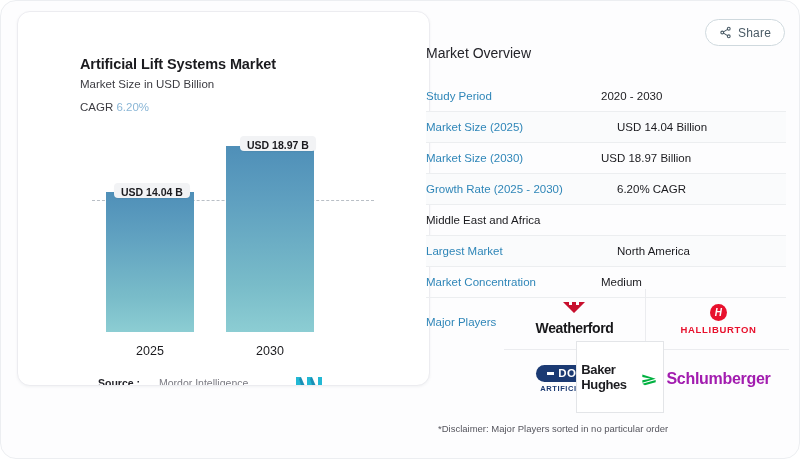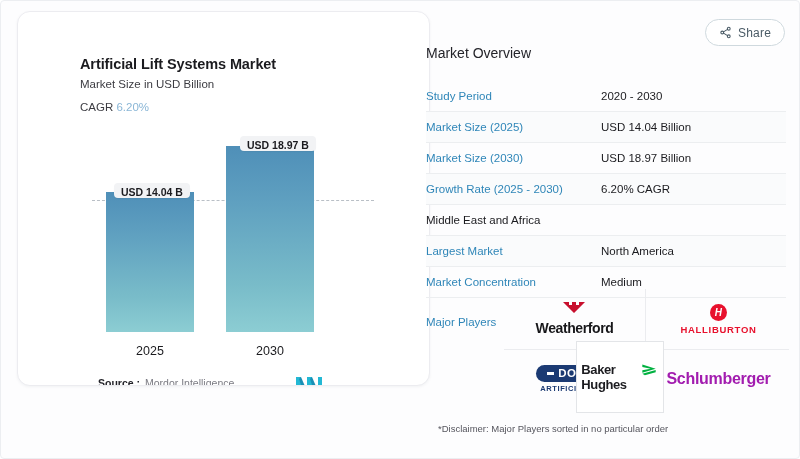--- a/index.html
+++ b/index.html
@@ -6,21 +6,21 @@
   html, body {
     width: 800px; height: 459px;
     background: #ffffff;
     font-family: "Liberation Sans", sans-serif;
     overflow: hidden;
   }
   #root {
     position: relative;
     width: 800px; height: 459px;
     background: #fdfdfe;
-    border-radius: 4px;
+    border-radius: 16px;
     border: 1px solid #eceef1;
     overflow: hidden;
   }
 
   
   .share-btn {
     position: absolute; top: 18px; left: 704px;
     width: 80px; height: 27px;
     border: 1px solid #cfd9de;
     border-radius: 14px;
@@ -84,37 +84,37 @@
 
   .x-lbl {
     position: absolute; top: 332px;
     font-size: 12.5px; color: #1b1b1f; text-align: center; width: 88px;
   }
   .x-2025 { left: 88px; }
   .x-2030 { left: 208px; }
 
   .src-row {
     position: absolute; left: 80px; top: 365px;
-    display: flex; align-items: flex-end; gap: 5px;
+    display: flex; align-items: flex-end; gap: 19px;
   }
   .src-key { font-size: 10.5px; font-weight: bold; color: #24242a; }
   .src-val { font-size: 10.5px; color: #7b7b83; }
   .mi-logo { position: absolute; left: 278px; top: 363px; }
 
   
   .panel { position: absolute; left: 425px; top: 44px; width: 360px; }
   .panel-title { font-size: 14px; color: #24242a; margin-bottom: 20px; }
 
   .trow {
     display: flex; align-items: center;
     height: 31px;
     border-bottom: 1px solid #eceef0;
   }
   .trow:first-of-type { border-top: 1px solid #eceef0; }
-  .trow.alt { background: #fafbfc; }
+  .trow.alt { background: #fafbfc; gap: 16px; }
   .tkey { width: 175px; font-size: 11.5px; color: #2f86b8; }
   .tval { font-size: 11.5px; color: #1b1b1f; }
 
   .players-label {
     margin-top: 18px;
     font-size: 11.5px; color: #2f86b8;
   }
 
   
   .logo-grid {
@@ -159,21 +159,21 @@
 
   
   .bh-card {
     position: absolute; left: 575px; top: 340px;
     width: 88px; height: 72px;
     background: #ffffff;
     border: 1px solid #e3e5e8;
     display: flex; align-items: center; justify-content: center;
     z-index: 4;
   }
-  .bh-inner { display: flex; align-items: flex-start; gap: 12px; }
+  .bh-inner { display: flex; align-items: flex-end; gap: 12px; }
   .bh-text { font-size: 13px; font-weight: bold; color: #1c1c20; line-height: 15px; letter-spacing: -.4px; }
 
   .disclaimer {
     position: absolute; left: 437px; top: 422px;
     font-size: 9.5px; color: #56565e;
   }
 </style>
 </head>
 <body>
 

